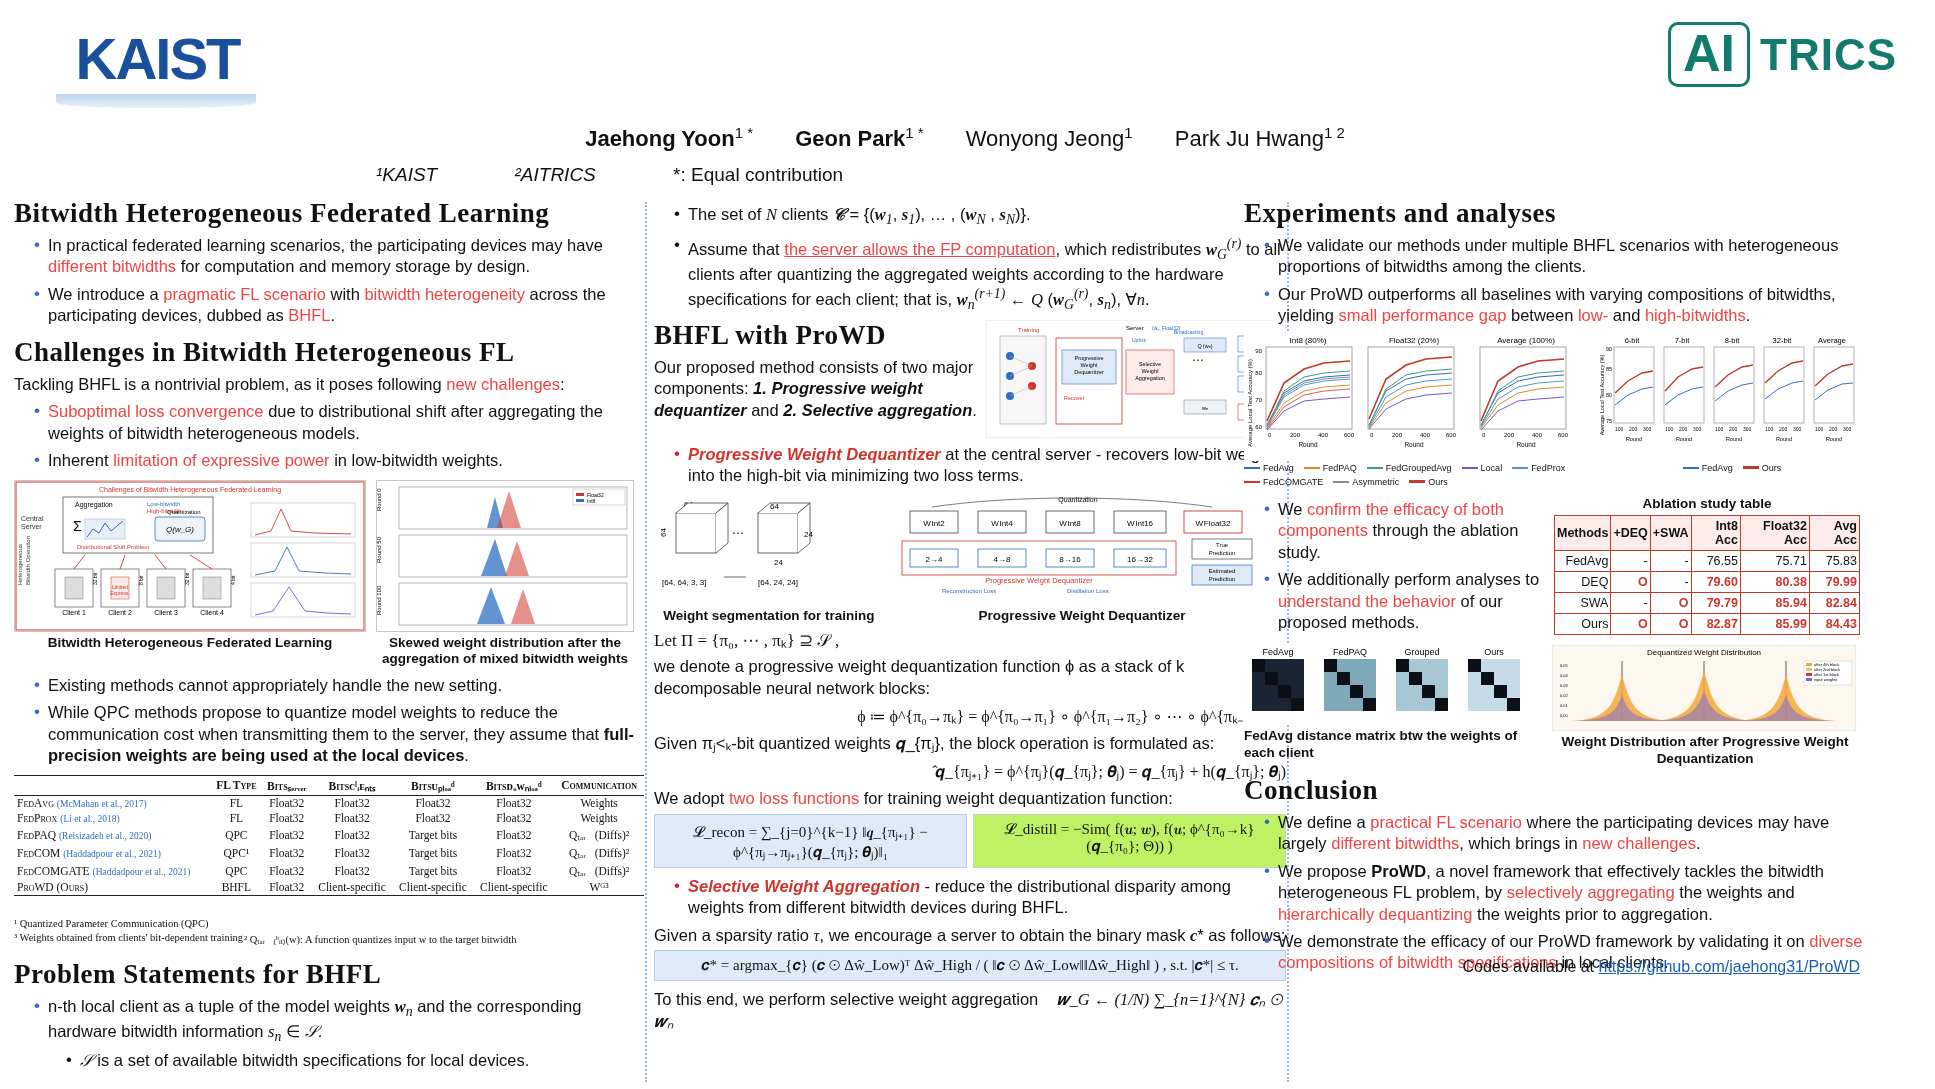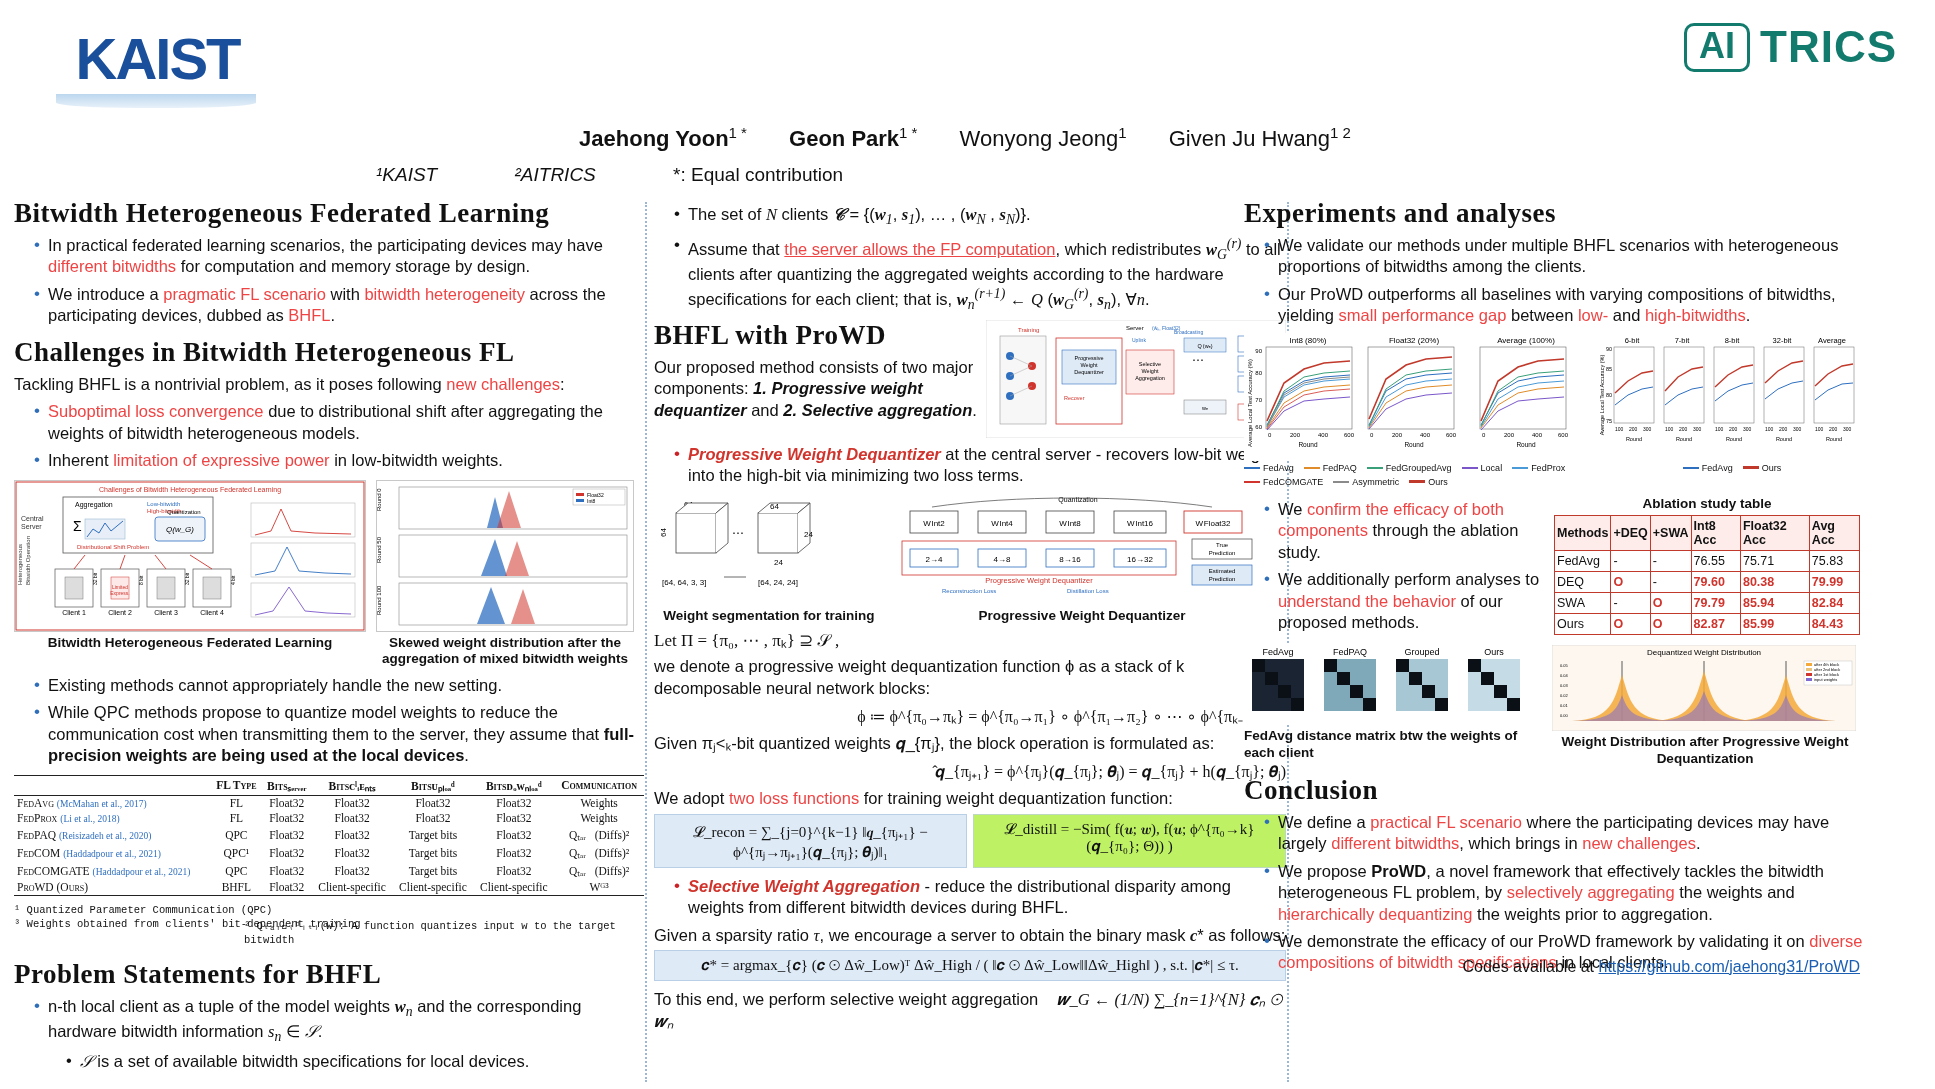--- a/index.html
+++ b/index.html
@@ -27,21 +27,21 @@
     position:absolute;left:16px;top:76px;width:200px;height:14px;
     background:linear-gradient(180deg,#bcd7ee 0%, #e8f1fa 100%);
     border-radius:0 0 40% 40%;
   }
   .aitrics-logo{
     position:absolute;right:38px;top:22px;
     display:flex;align-items:center;gap:10px;
   }
   .aitrics-ai{
     border:3px solid #137b6e;border-radius:10px;color:#137b6e;
-    font-weight:bold;font-size:36px;padding:2px 12px 5px 12px;line-height:1;
+    font-weight:bold;font-size:52px;padding:2px 12px 5px 12px;line-height:1;
   }
   .aitrics-trics{color:#137b6e;font-weight:bold;font-size:44px;letter-spacing:1px;}
 
   .title{
     position:absolute;left:330px;top:14px;width:1270px;text-align:center;
     font-size:40px;font-weight:bold;line-height:1.16;
     color:#111;
   }
   .authors{
     position:absolute;left:330px;top:124px;width:1270px;text-align:center;
@@ -91,25 +91,25 @@
   
   .figcap{font-size:13.5px;font-weight:bold;text-align:center;line-height:1.2;margin-top:3px;}
   .figbox{border:1px solid #c8c8c8;background:#fff;}
 
   
   table.cmp{border-collapse:collapse;width:100%;font-size:11.5px;font-family:"Liberation Serif",serif;}
   table.cmp th{font-variant:small-caps;font-weight:bold;border-bottom:1px solid #222;border-top:1px solid #222;padding:2px 3px;text-align:center;}
   table.cmp td{padding:1.5px 3px;text-align:center;}
   table.cmp td.nm{text-align:left;font-variant:small-caps;}
   table.cmp tr.last td{border-bottom:1px solid #222;}
-  .tfoot{font-size:10.5px;font-family:Liberation Mono, monospace;margin-top:7px;line-height:1.35;}
+  .tfoot{font-size:10.5px;font-family:Liberation Serif, serif;margin-top:21px;line-height:1.35;}
 
   
   table.abl{border-collapse:collapse;width:100%;font-size:12.5px;}
-  table.abl th,table.abl td{border:1px solid #c0392b;padding:3px 2px;text-align:left;}
+  table.abl th,table.abl td{border:1px solid #c0392b;padding:3px 2px;text-align:right;}
   table.abl th{background:#fdecea;font-weight:bold;}
   .circ{color:#d0342c;font-weight:bold;}
 
   
   .eqbox{background:#dfeaf7;border:1px solid #b9cfe6;padding:6px 8px;text-align:center;font-family:"Liberation Serif",serif;font-size:15px;}
   .eqbox.green{background:#bef264;border-color:#bcd9c0;}
   .eqrow{display:flex;gap:6px;}
   .eqrow > div{flex:1;}
   .eqline{text-align:right;font-family:"Liberation Serif",serif;font-size:16px;margin:6px 0;}
   svg{display:block;}
@@ -136,21 +136,21 @@
     <div class="aitrics-logo">
       <span class="aitrics-ai">AI</span>
       <span class="aitrics-trics">TRICS</span>
     </div>
 
 
     <div class="authors">
       <span class="au"><b>Jaehong Yoon</b><span class="sup">1 *</span></span>
       <span class="au"><b>Geon Park</b><span class="sup">1 *</span></span>
       <span class="au"><span>Wonyong Jeong</span><span class="sup">1</span></span>
-      <span class="au"><span>Given Ju Hwang</span><span class="sup">1 2</span></span>
+      <span class="au"><span>Park Ju Hwang</span><span class="sup">1 2</span></span>
     </div>
 
     <div class="affil">
       <span>¹KAIST</span>
       <span>²AITRICS</span>
       <span class="eq">*: Equal contribution</span>
     </div>
   </div>
 
   <div class="cols">

